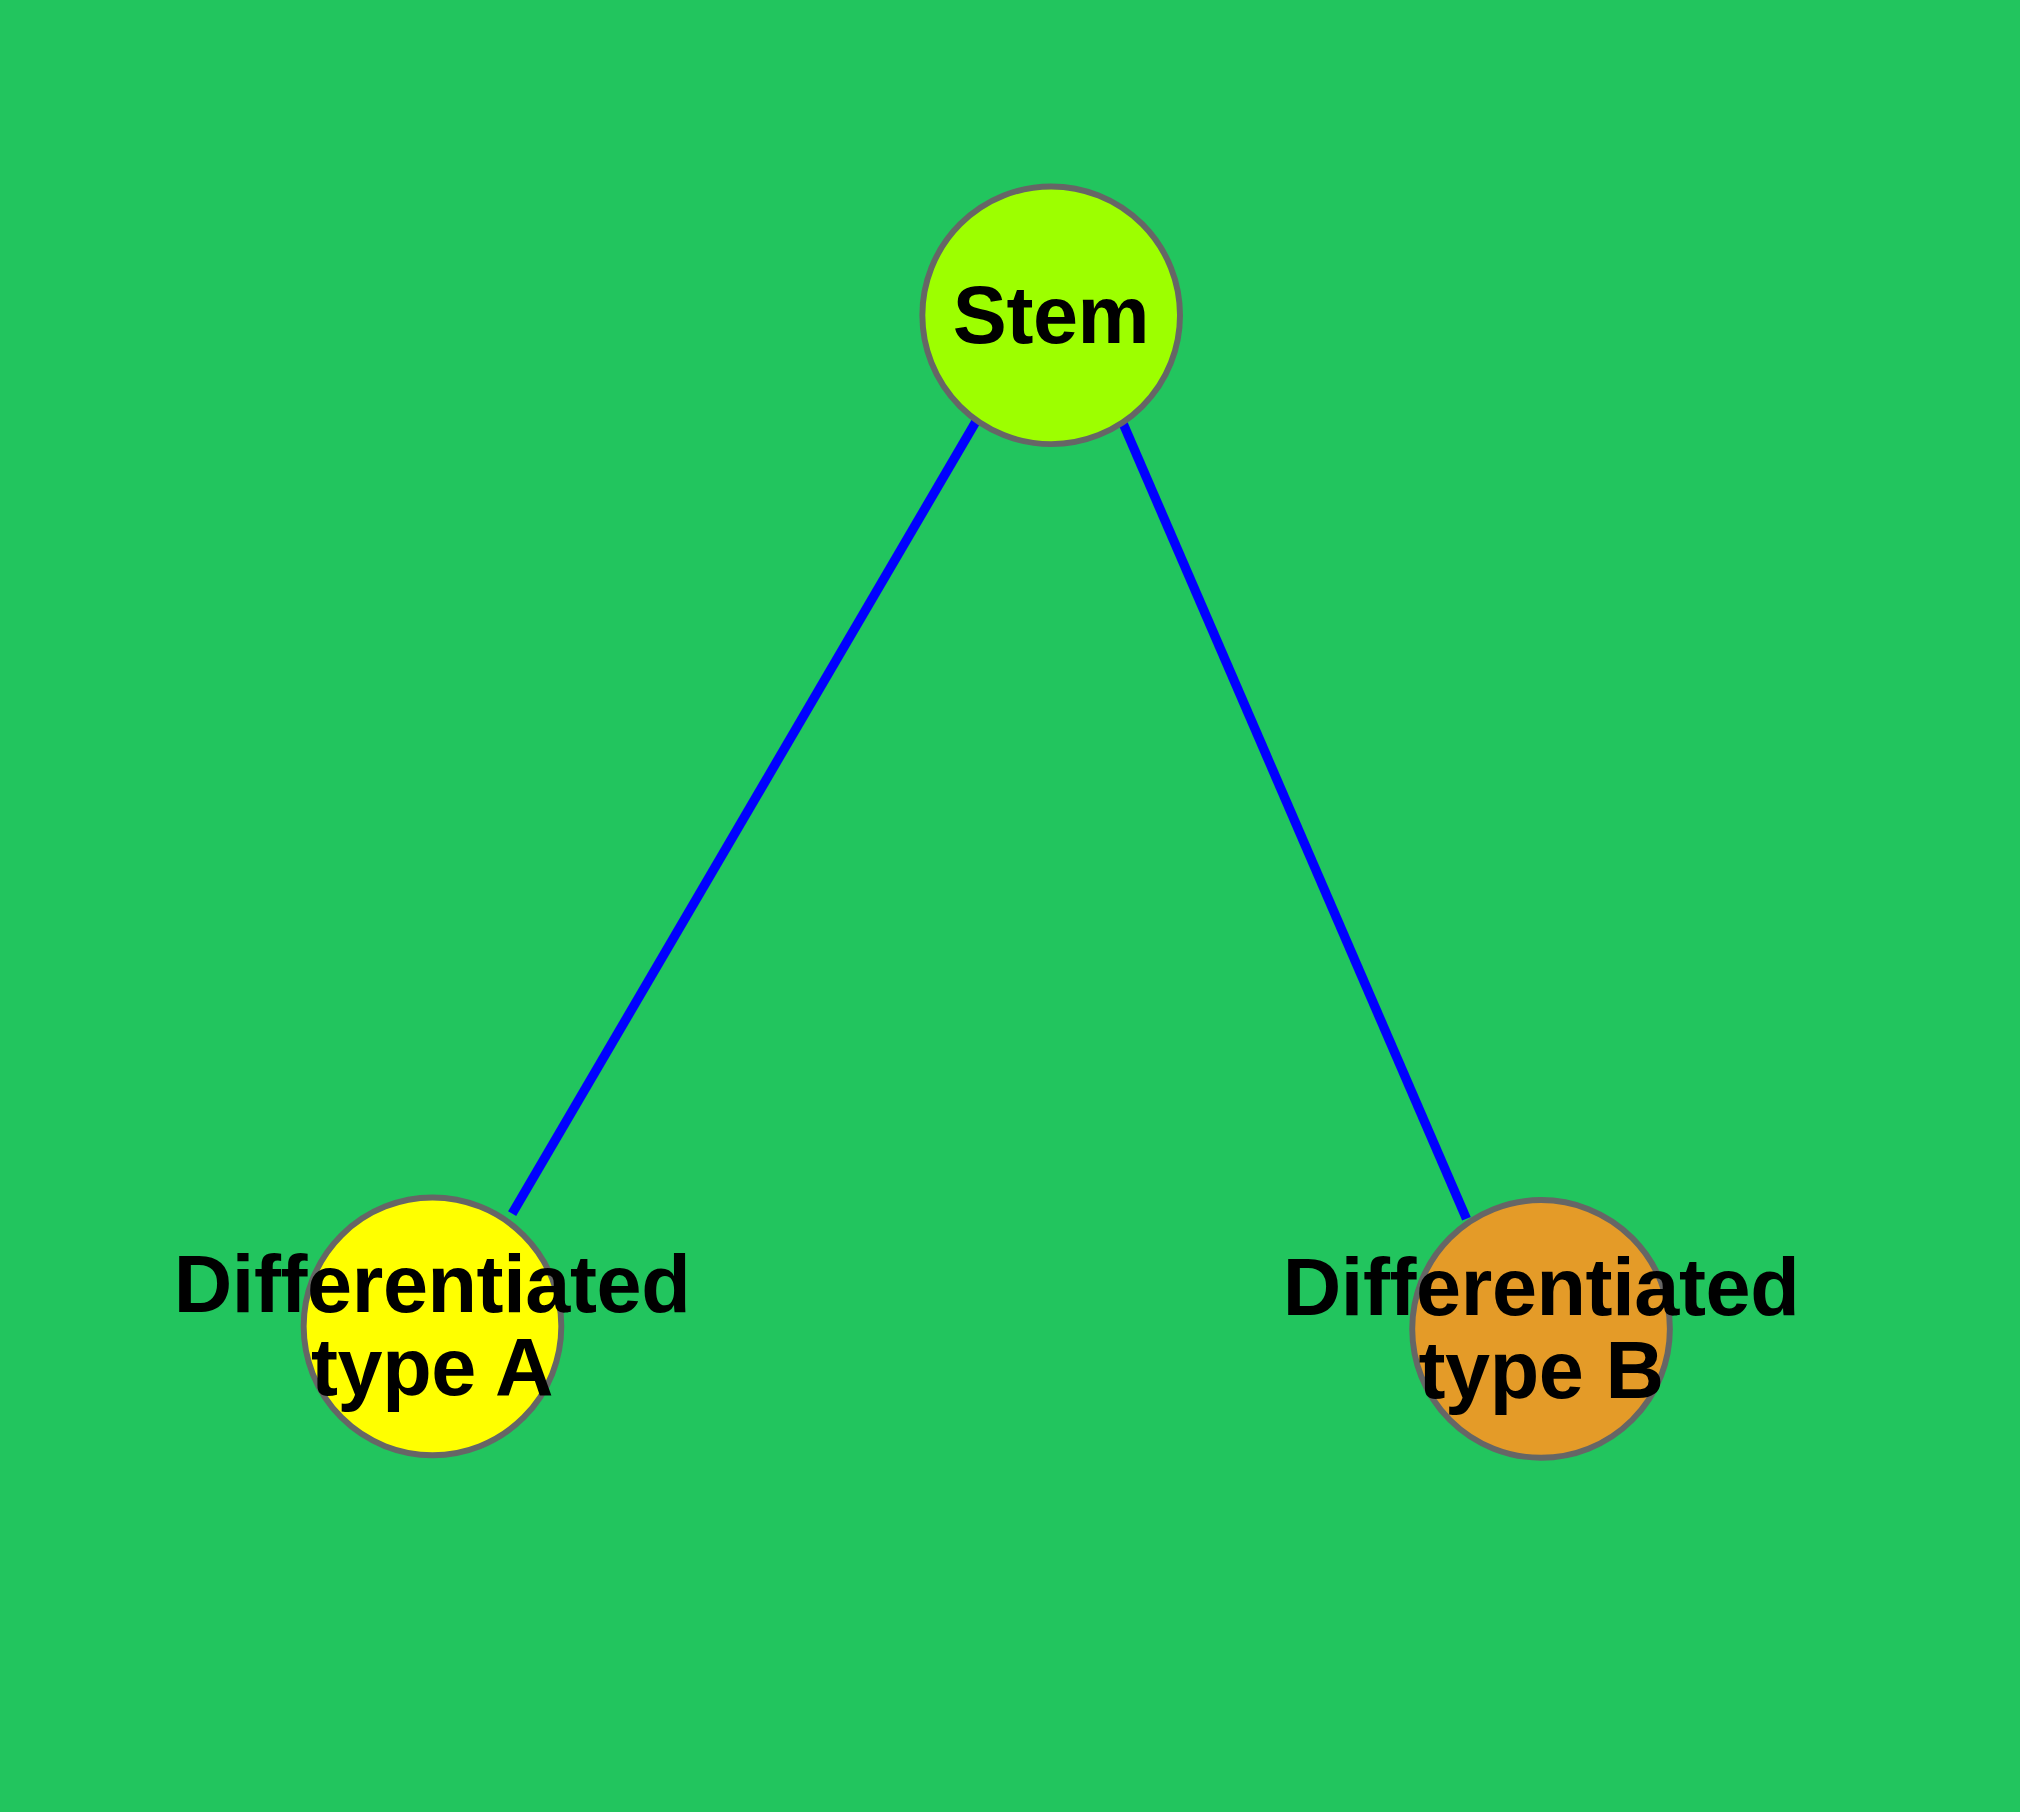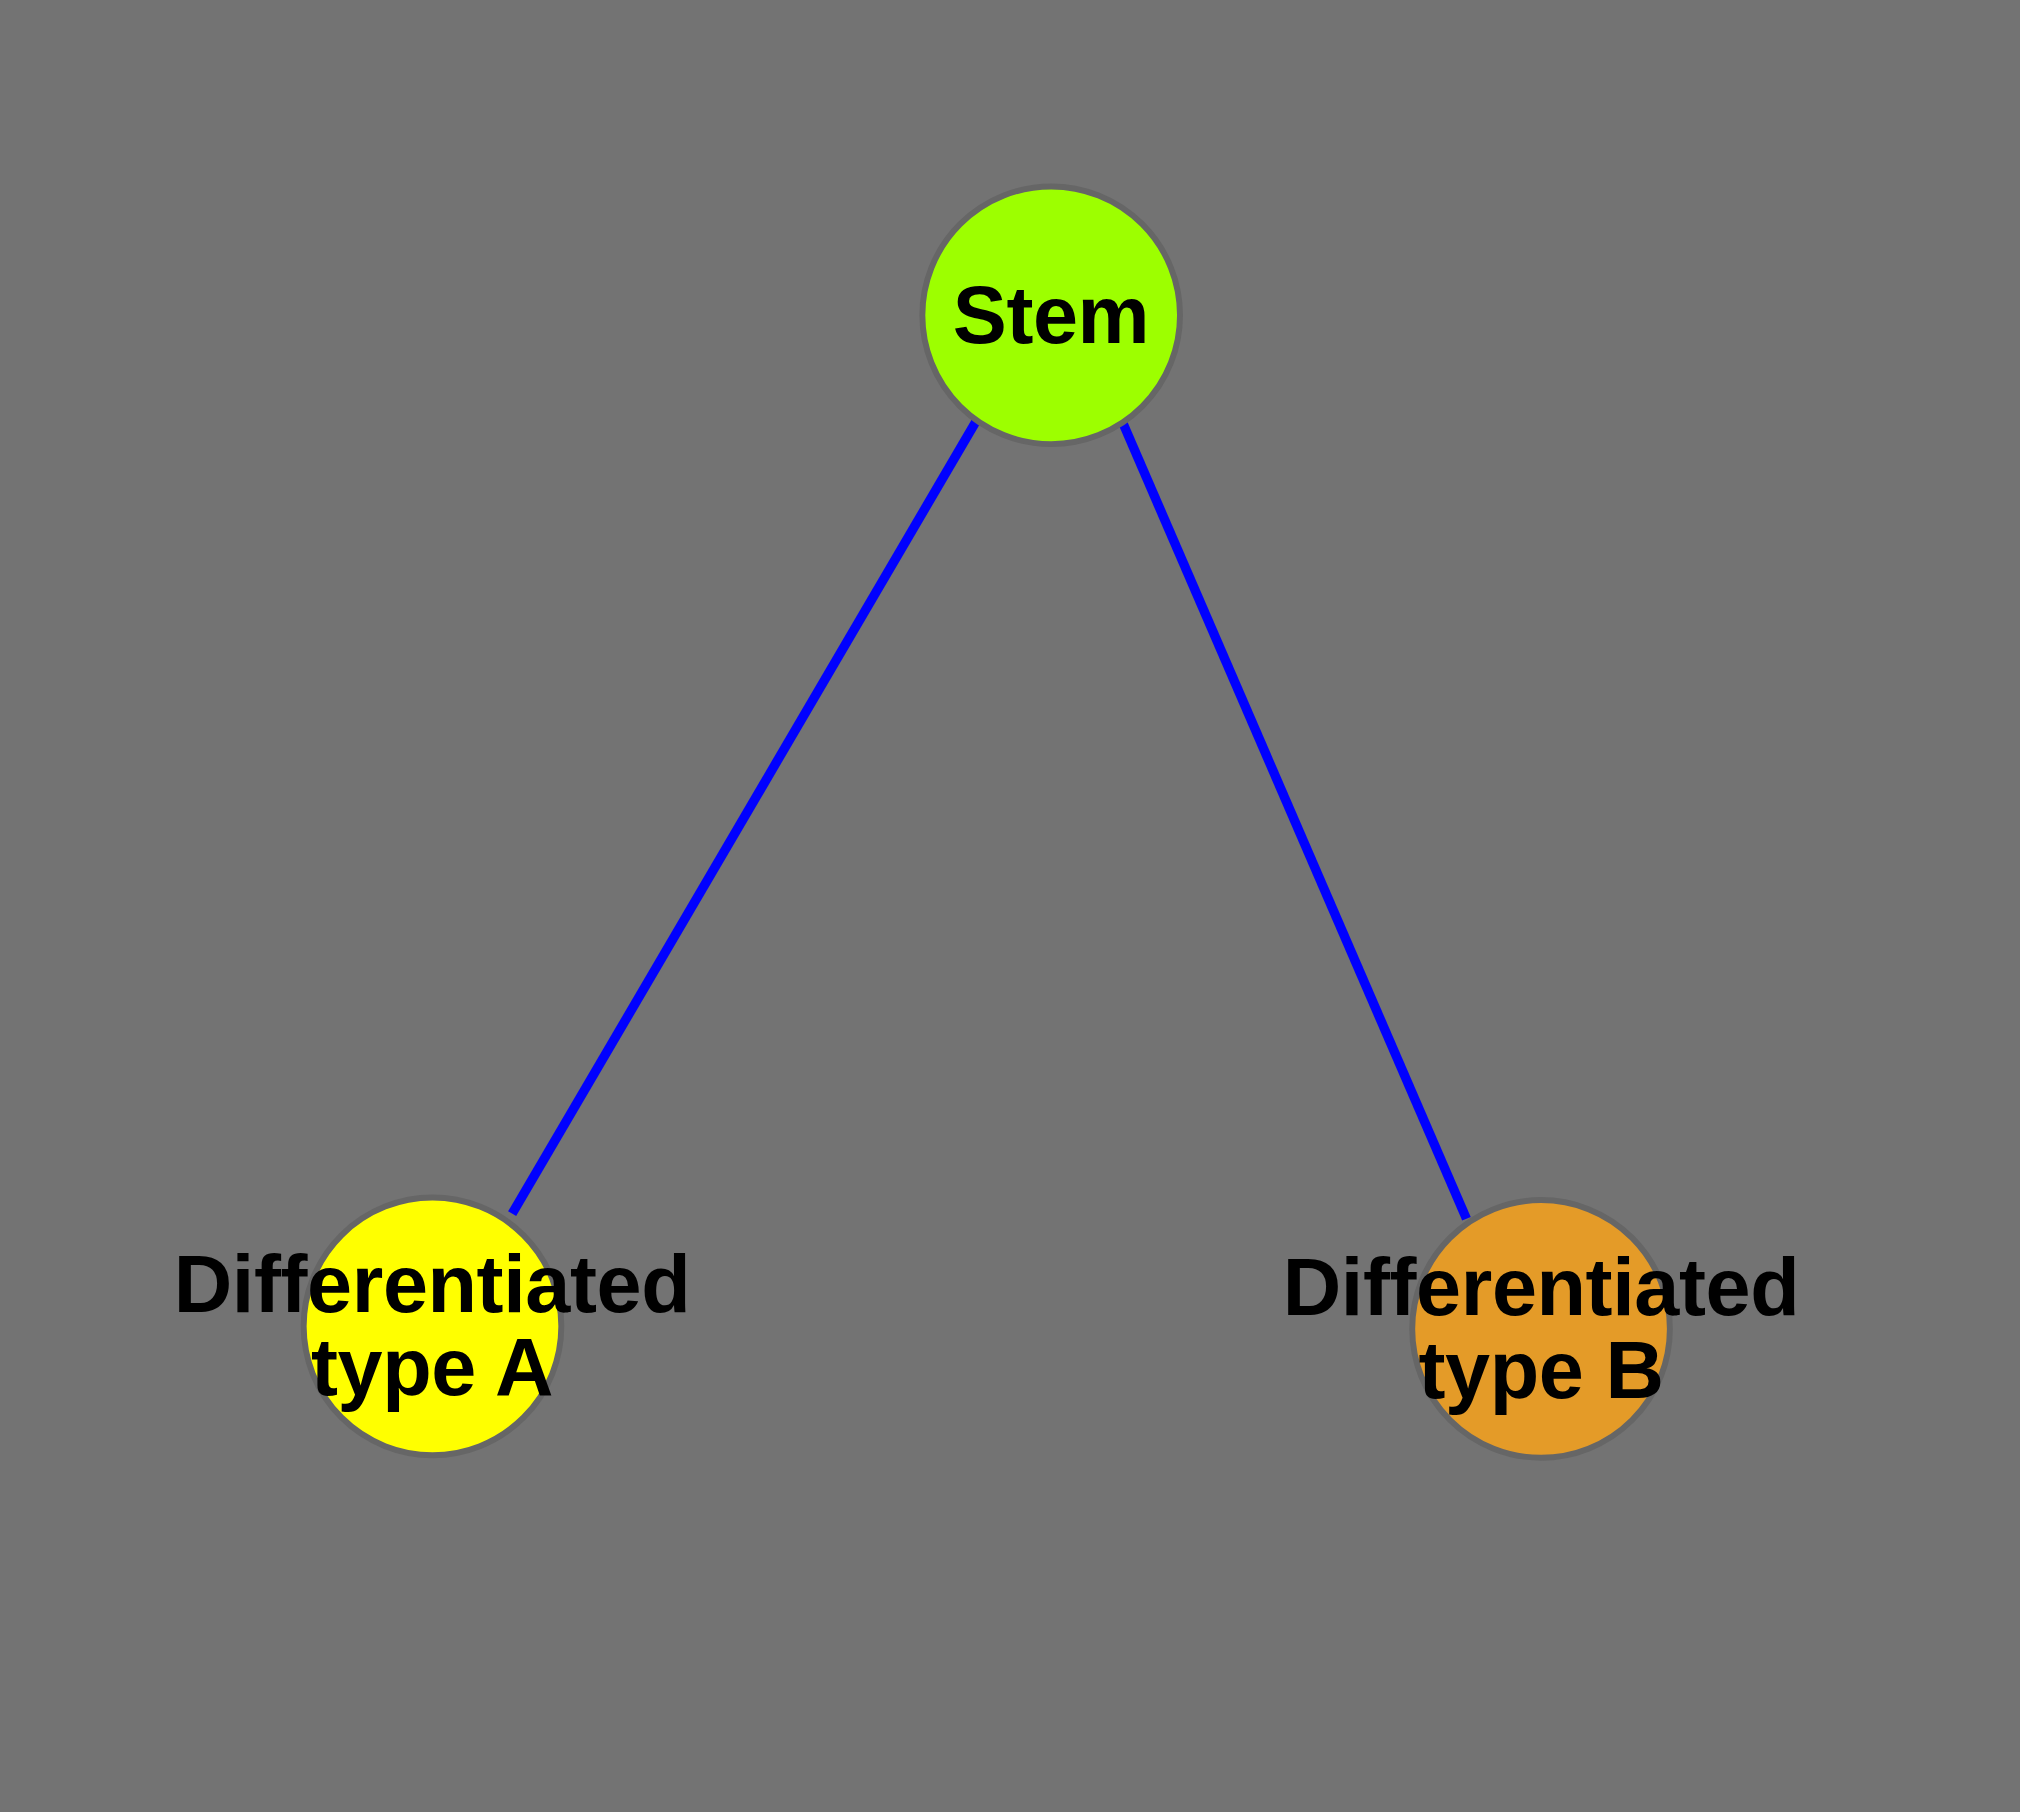--- a/index.html
+++ b/index.html
@@ -46,21 +46,21 @@
     text-align: center;
     white-space: pre;
     transform: translate(-50%, -50%);
     pointer-events: none;
     letter-spacing: -0.4px;
   }
 </style>
 </head>
 <body style="background: rgb(204, 204, 252);">
 
-<div id="canvas" style="background: #737373; text-decoration: underline;">
+<div id="canvas" style="background: #22c55e; text-decoration: underline;">
 
   <svg id="graph-svg" viewBox="0 0 2384 2138" xmlns="http://www.w3.org/2000/svg">
     <g>
       <line class="edge-line" x1="1152" y1="496" x2="604" y2="1432" stroke="#0000ff" stroke-width="11"></line>
       <line class="edge-line" x1="1325" y1="500" x2="1730" y2="1438" stroke="#0000ff" stroke-width="11"></line>
     </g>
     <g>
       <circle class="node-circle" cx="1240" cy="372" r="152" fill="#9dff00" stroke="#666666"></circle>
       <circle class="node-circle" cx="510" cy="1565" r="152" fill="#ffff00" stroke="#666666"></circle>
       <circle class="node-circle" cx="1818" cy="1568" r="152" fill="#e49b28" stroke="#666666"></circle>

